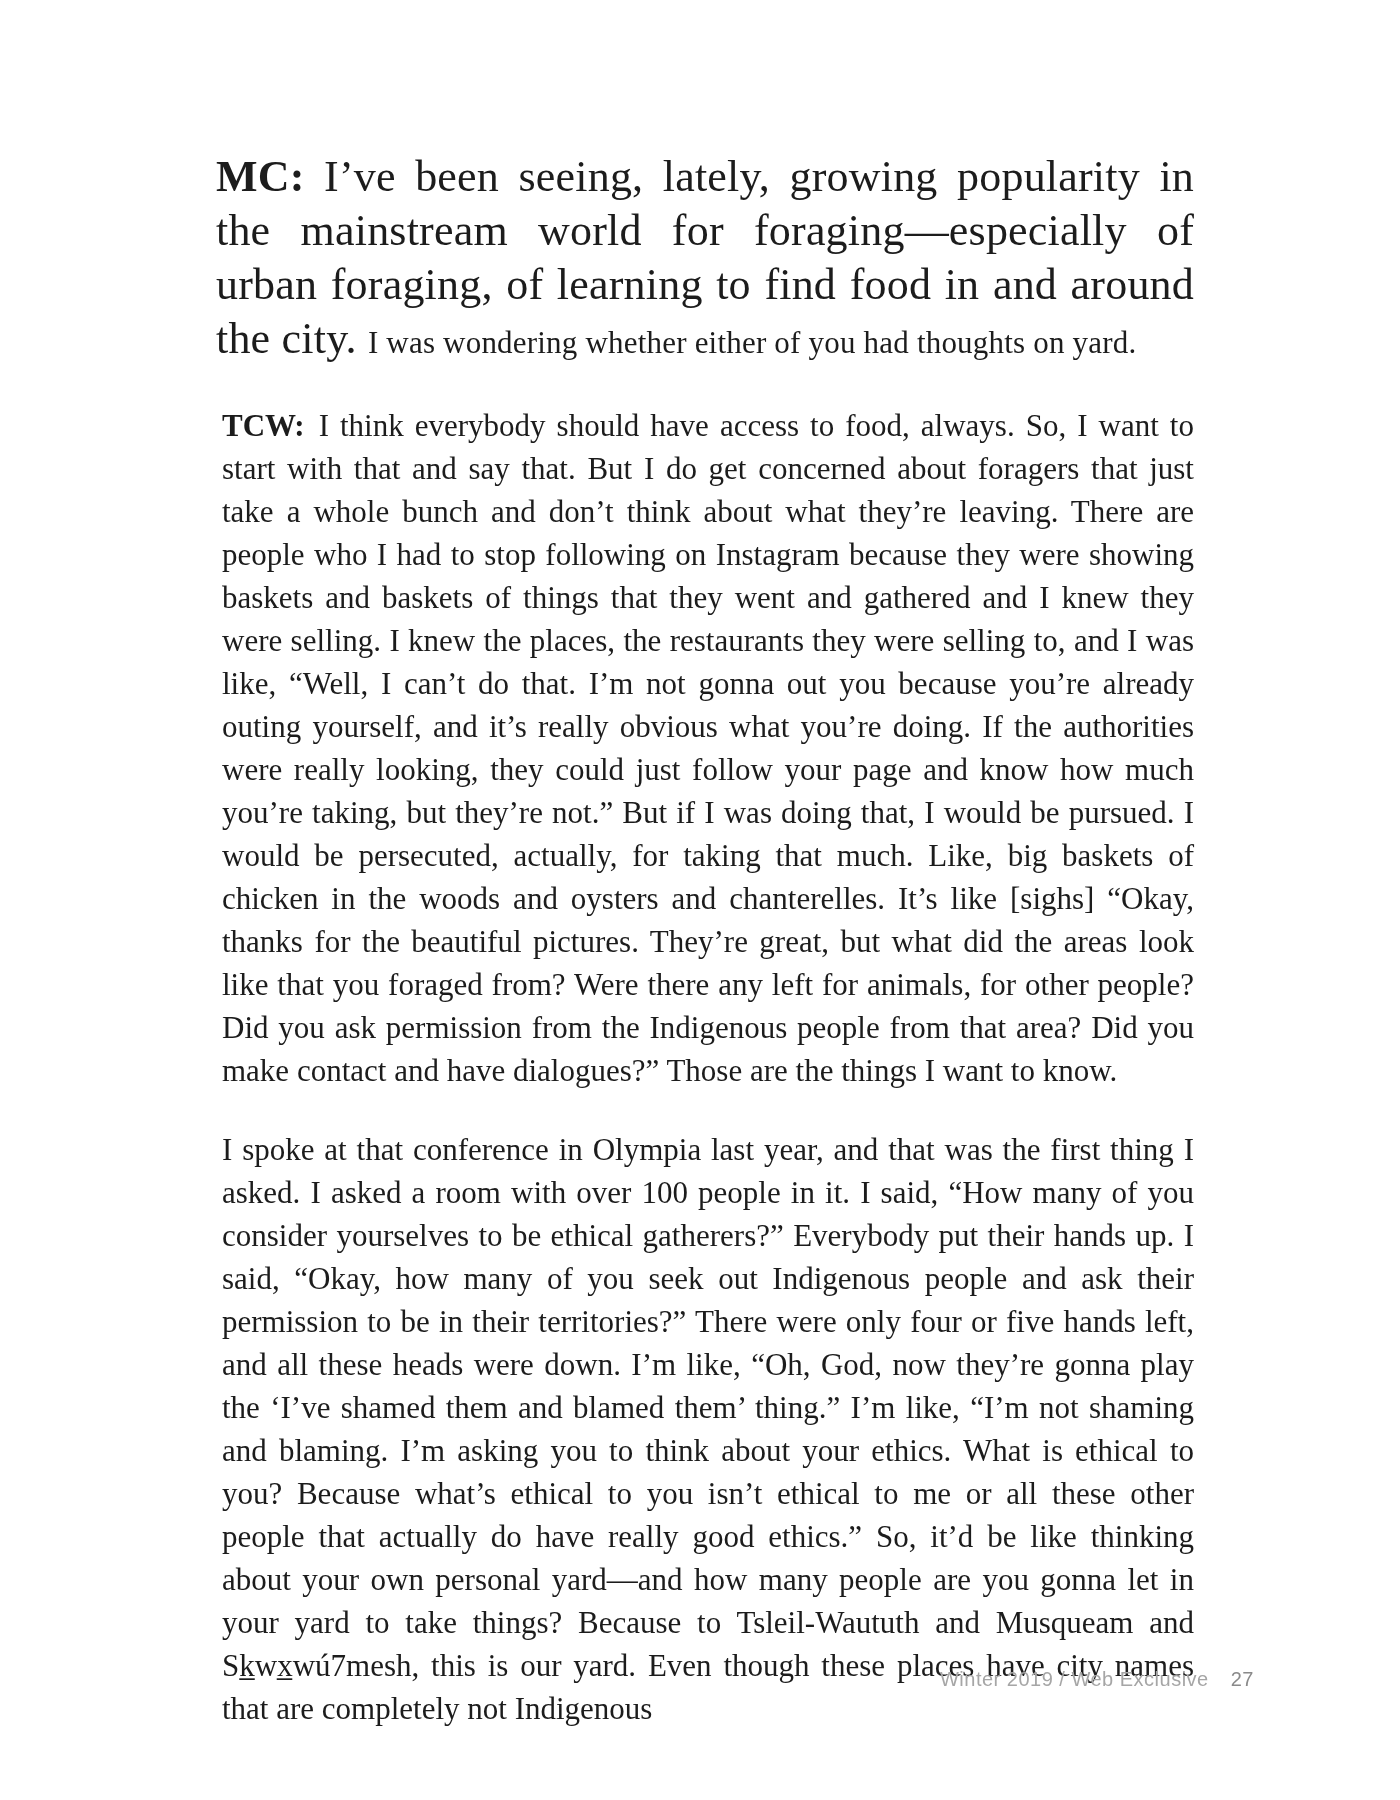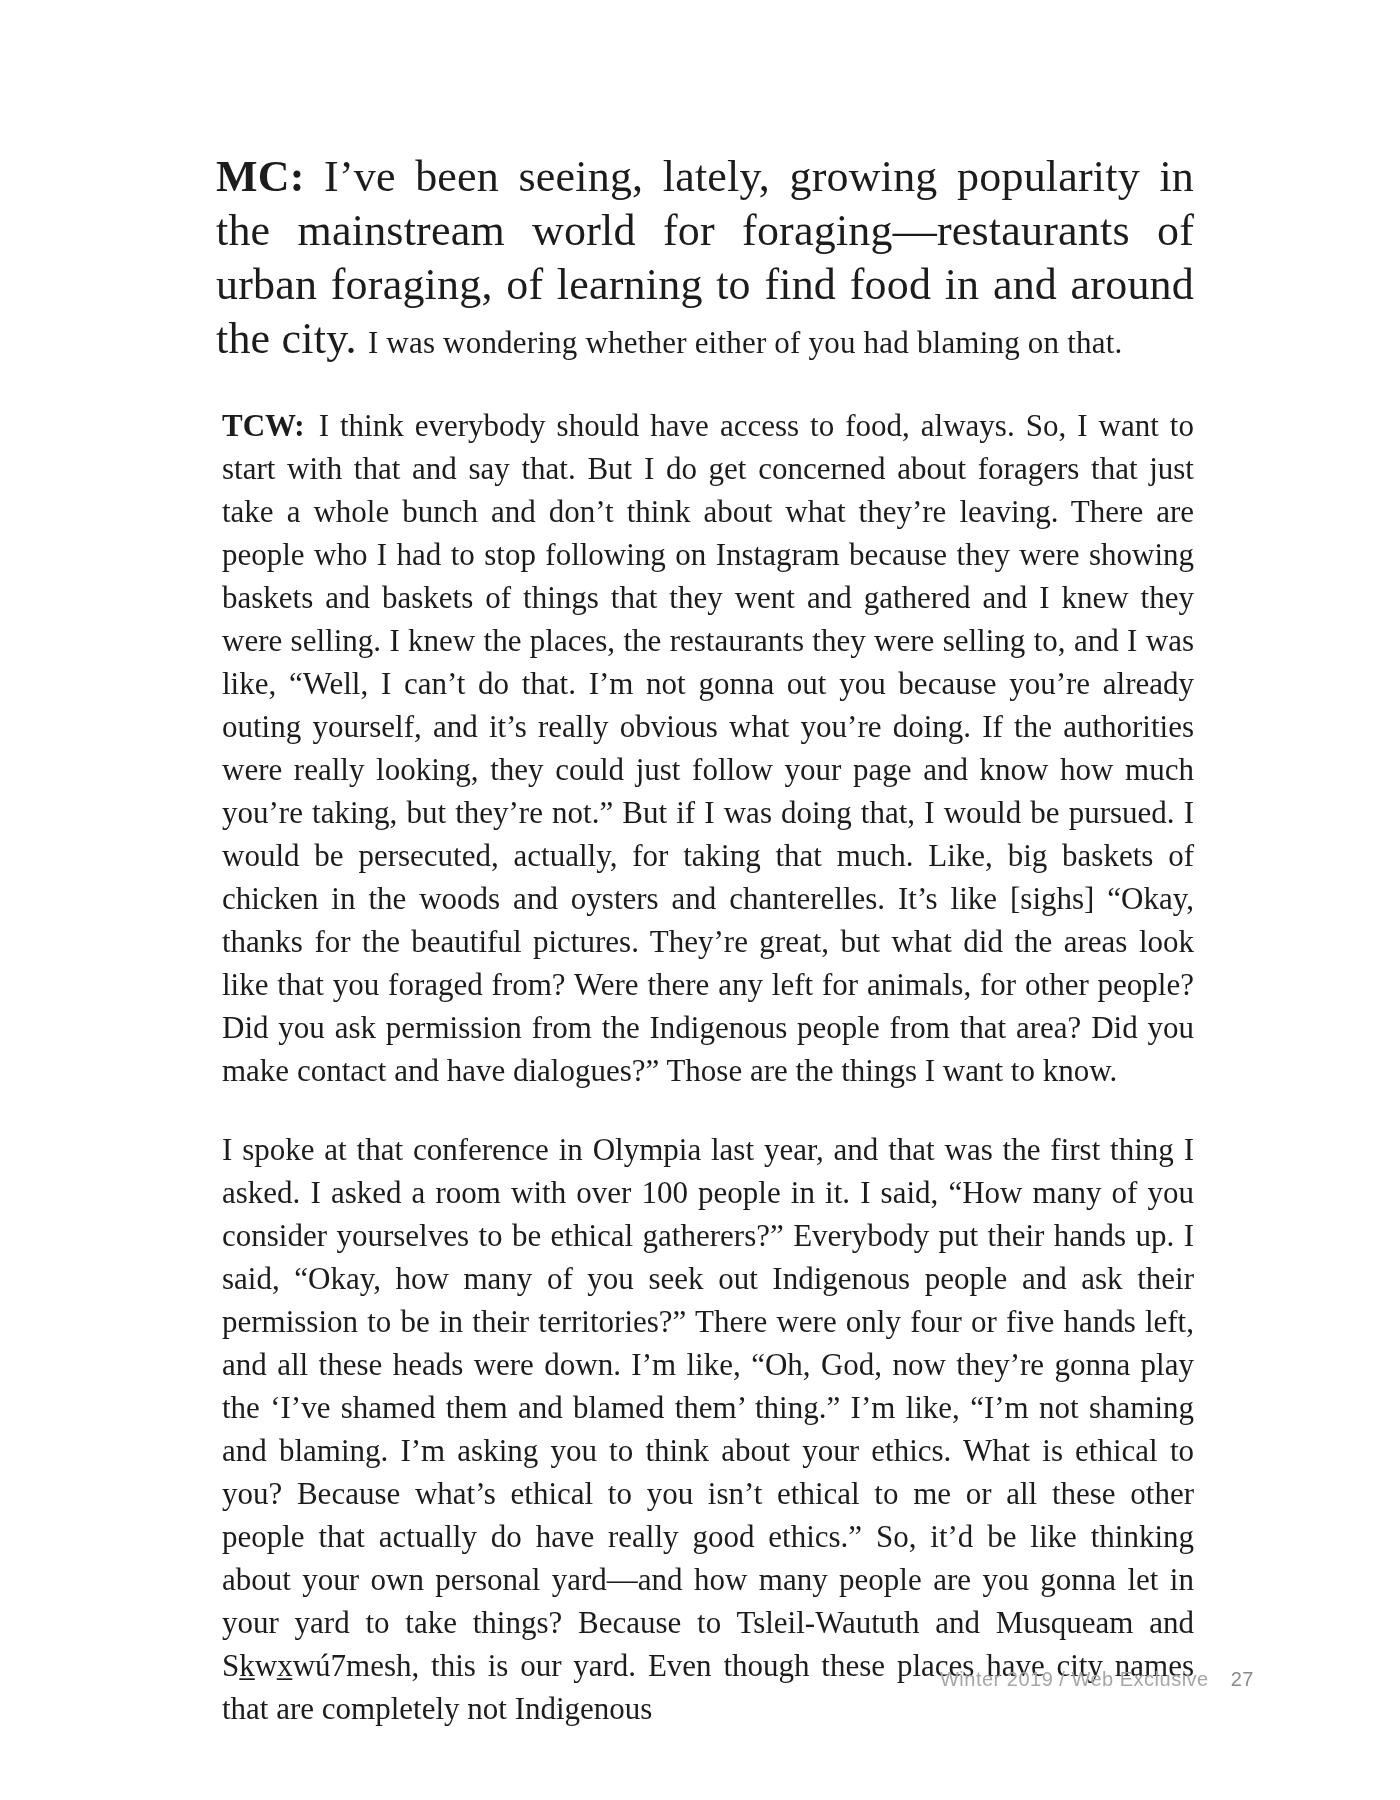--- a/index.html
+++ b/index.html
@@ -67,21 +67,21 @@
     color: #8a8a8a;
     margin-left: 22px;
   }
 </style>
 </head>
 <body>
 
 <div class="page">
   <div class="content">
 
-    <p class="question-block"><span class="speaker">MC:</span><span class="lead-text">I’ve been seeing, lately, growing popularity in the mainstream world for foraging—restaurants of urban foraging, of learning to find food in and around the city.</span><span class="lead-tail">I was wondering whether either of you had blaming on that.</span></p>
+    <p class="question-block"><span class="speaker">MC:</span><span class="lead-text">I’ve been seeing, lately, growing popularity in the mainstream world for foraging—especially of urban foraging, of learning to find food in and around the city.</span><span class="lead-tail">I was wondering whether either of you had thoughts on yard.</span></p>
 
     <p class="body-para"><span class="speaker">TCW:</span><span>I think everybody should have access to food, always. So, I want to start with that and say that. But I do get concerned about foragers that just take a whole bunch and don’t think about what they’re leaving. There are people who I had to stop following on Instagram because they were showing baskets and baskets of things that they went and gathered and I knew they were selling. I knew the places, the restaurants they were selling to, and I was like, “Well, I can’t do that. I’m not gonna out you because you’re already outing yourself, and it’s really obvious what you’re doing. If the authorities were really looking, they could just follow your page and know how much you’re taking, but they’re not.” But if I was doing that, I would be pursued. I would be persecuted, actually, for taking that much. Like, big baskets of chicken in the woods and oysters and chanterelles. It’s like [sighs] “Okay, thanks for the beautiful pictures. They’re great, but what did the areas look like that you foraged from? Were there any left for animals, for other people? Did you ask permission from the Indigenous people from that area? Did you make contact and have dialogues?” Those are the things I want to know.</span></p>
 
     <p class="body-para"><span>I spoke at that conference in Olympia last year, and that was the first thing I asked. I asked a room with over 100 people in it. I said, “How many of you consider yourselves to be ethical gatherers?” Everybody put their hands up. I said, “Okay, how many of you seek out Indigenous people and ask their permission to be in their territories?” There were only four or five hands left, and all these heads were down. I’m like, “Oh, God, now they’re gonna play the ‘I’ve shamed them and blamed them’ thing.” I’m like, “I’m not shaming and blaming. I’m asking you to think about your ethics. What is ethical to you? Because what’s ethical to you isn’t ethical to me or all these other people that actually do have really good ethics.” So, it’d be like thinking about your own personal yard—and how many people are you gonna let in your yard to take things? Because to Tsleil-Waututh and Musqueam and Sk̲wx̲wú7mesh, this is our yard. Even though these places have city names that are completely not Indigenous</span></p>
 
   </div>
 
   <div class="footer"><span>Winter 2019 / Web Exclusive</span><span class="page-number">27</span></div>
 </div>
 

